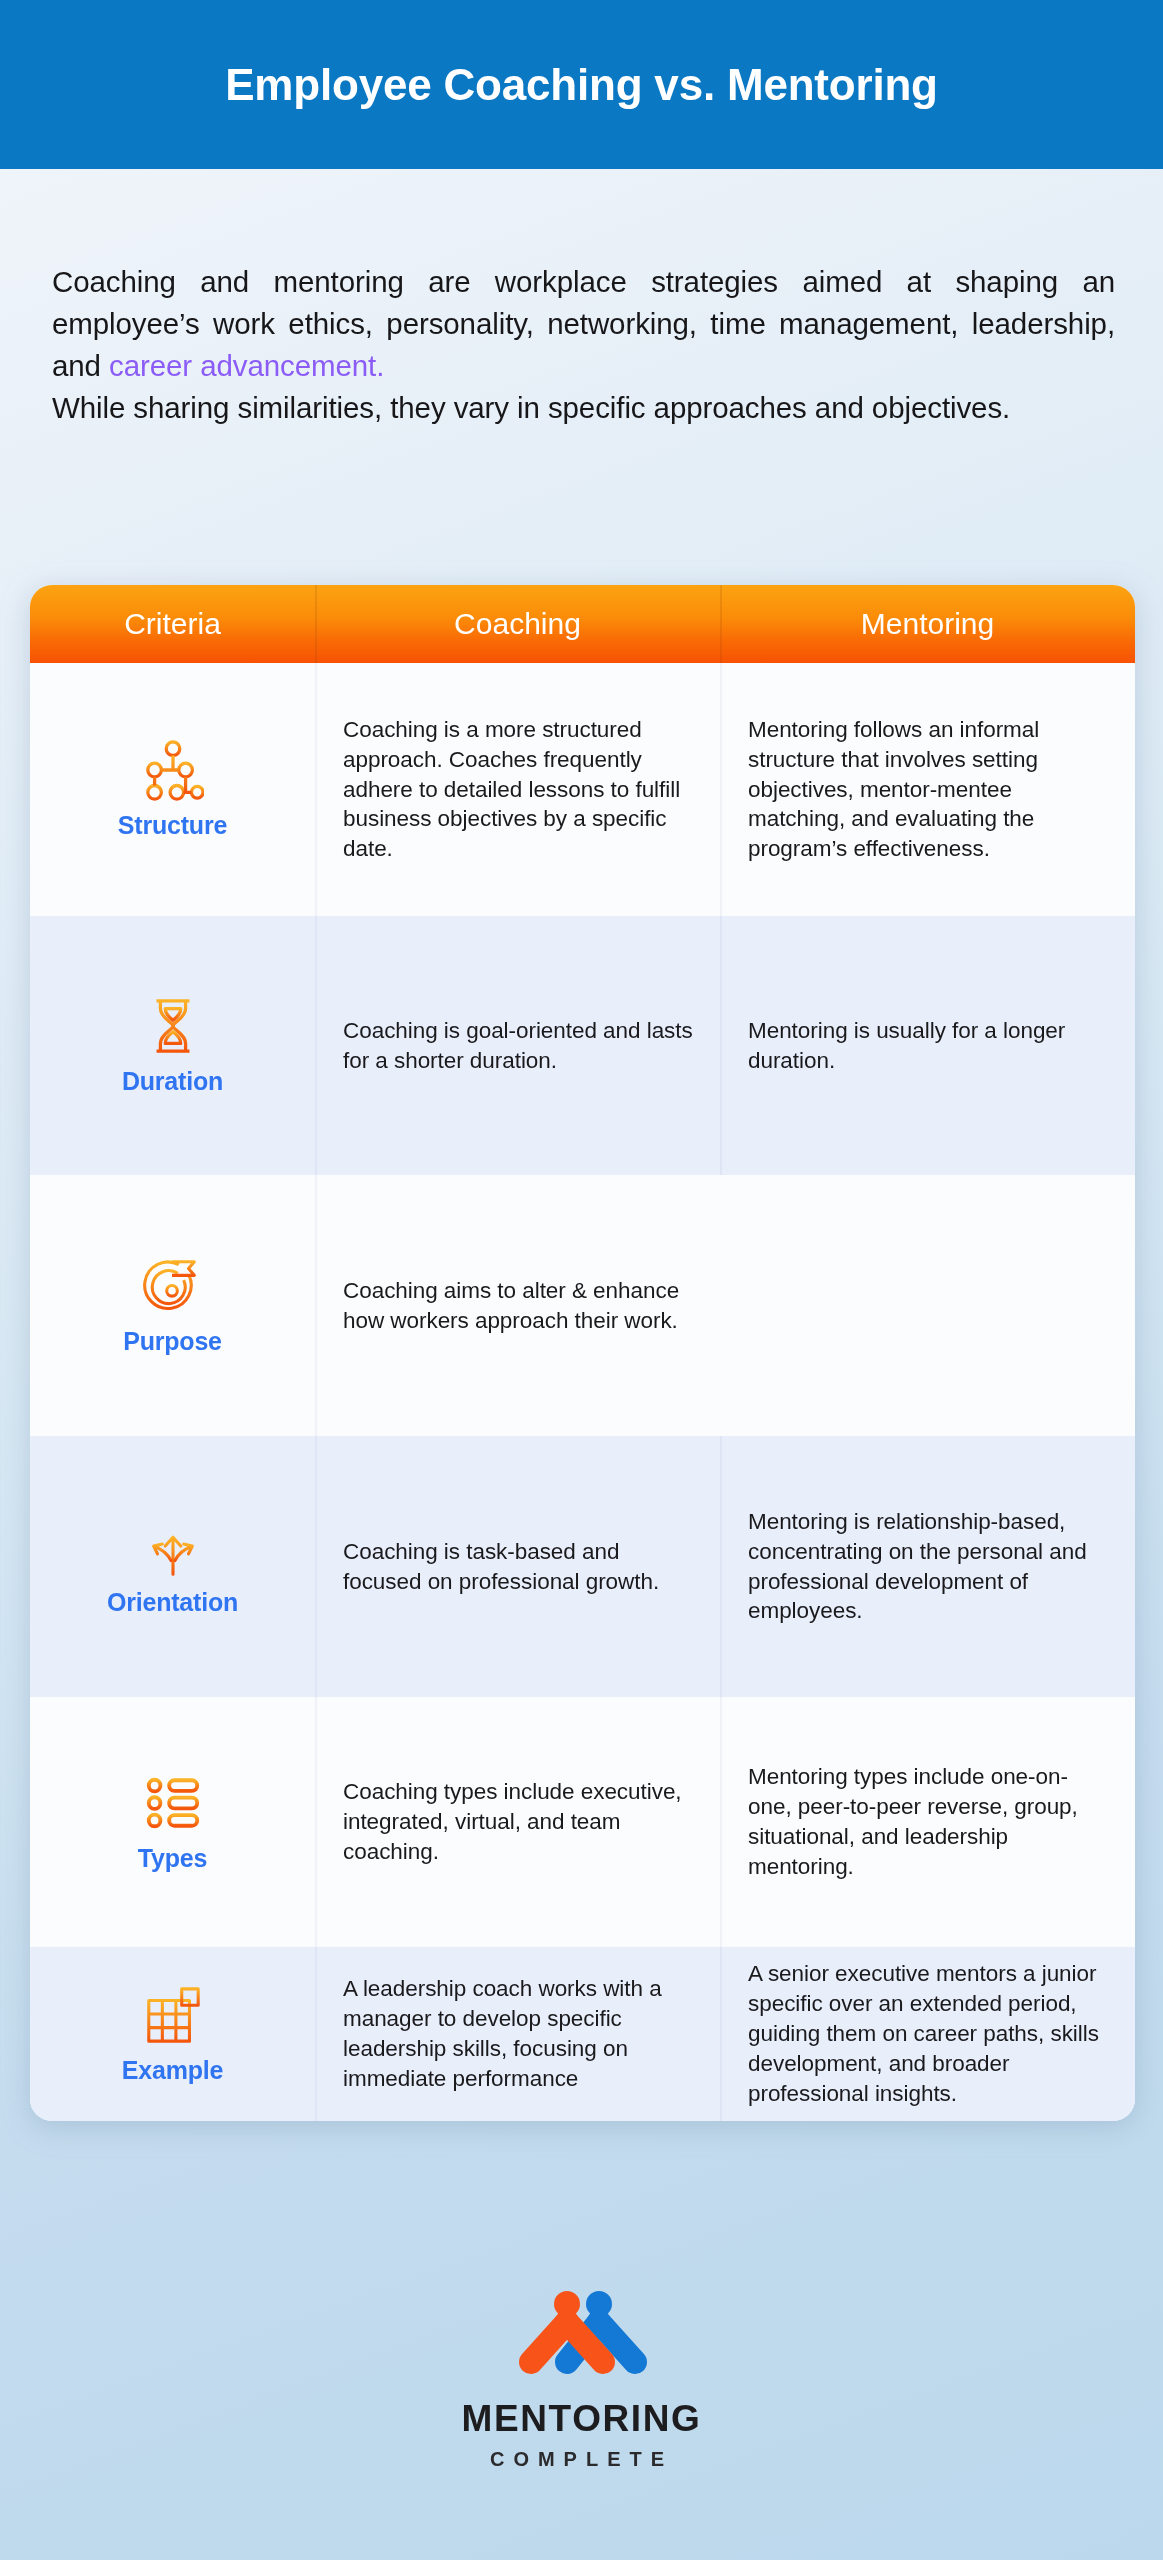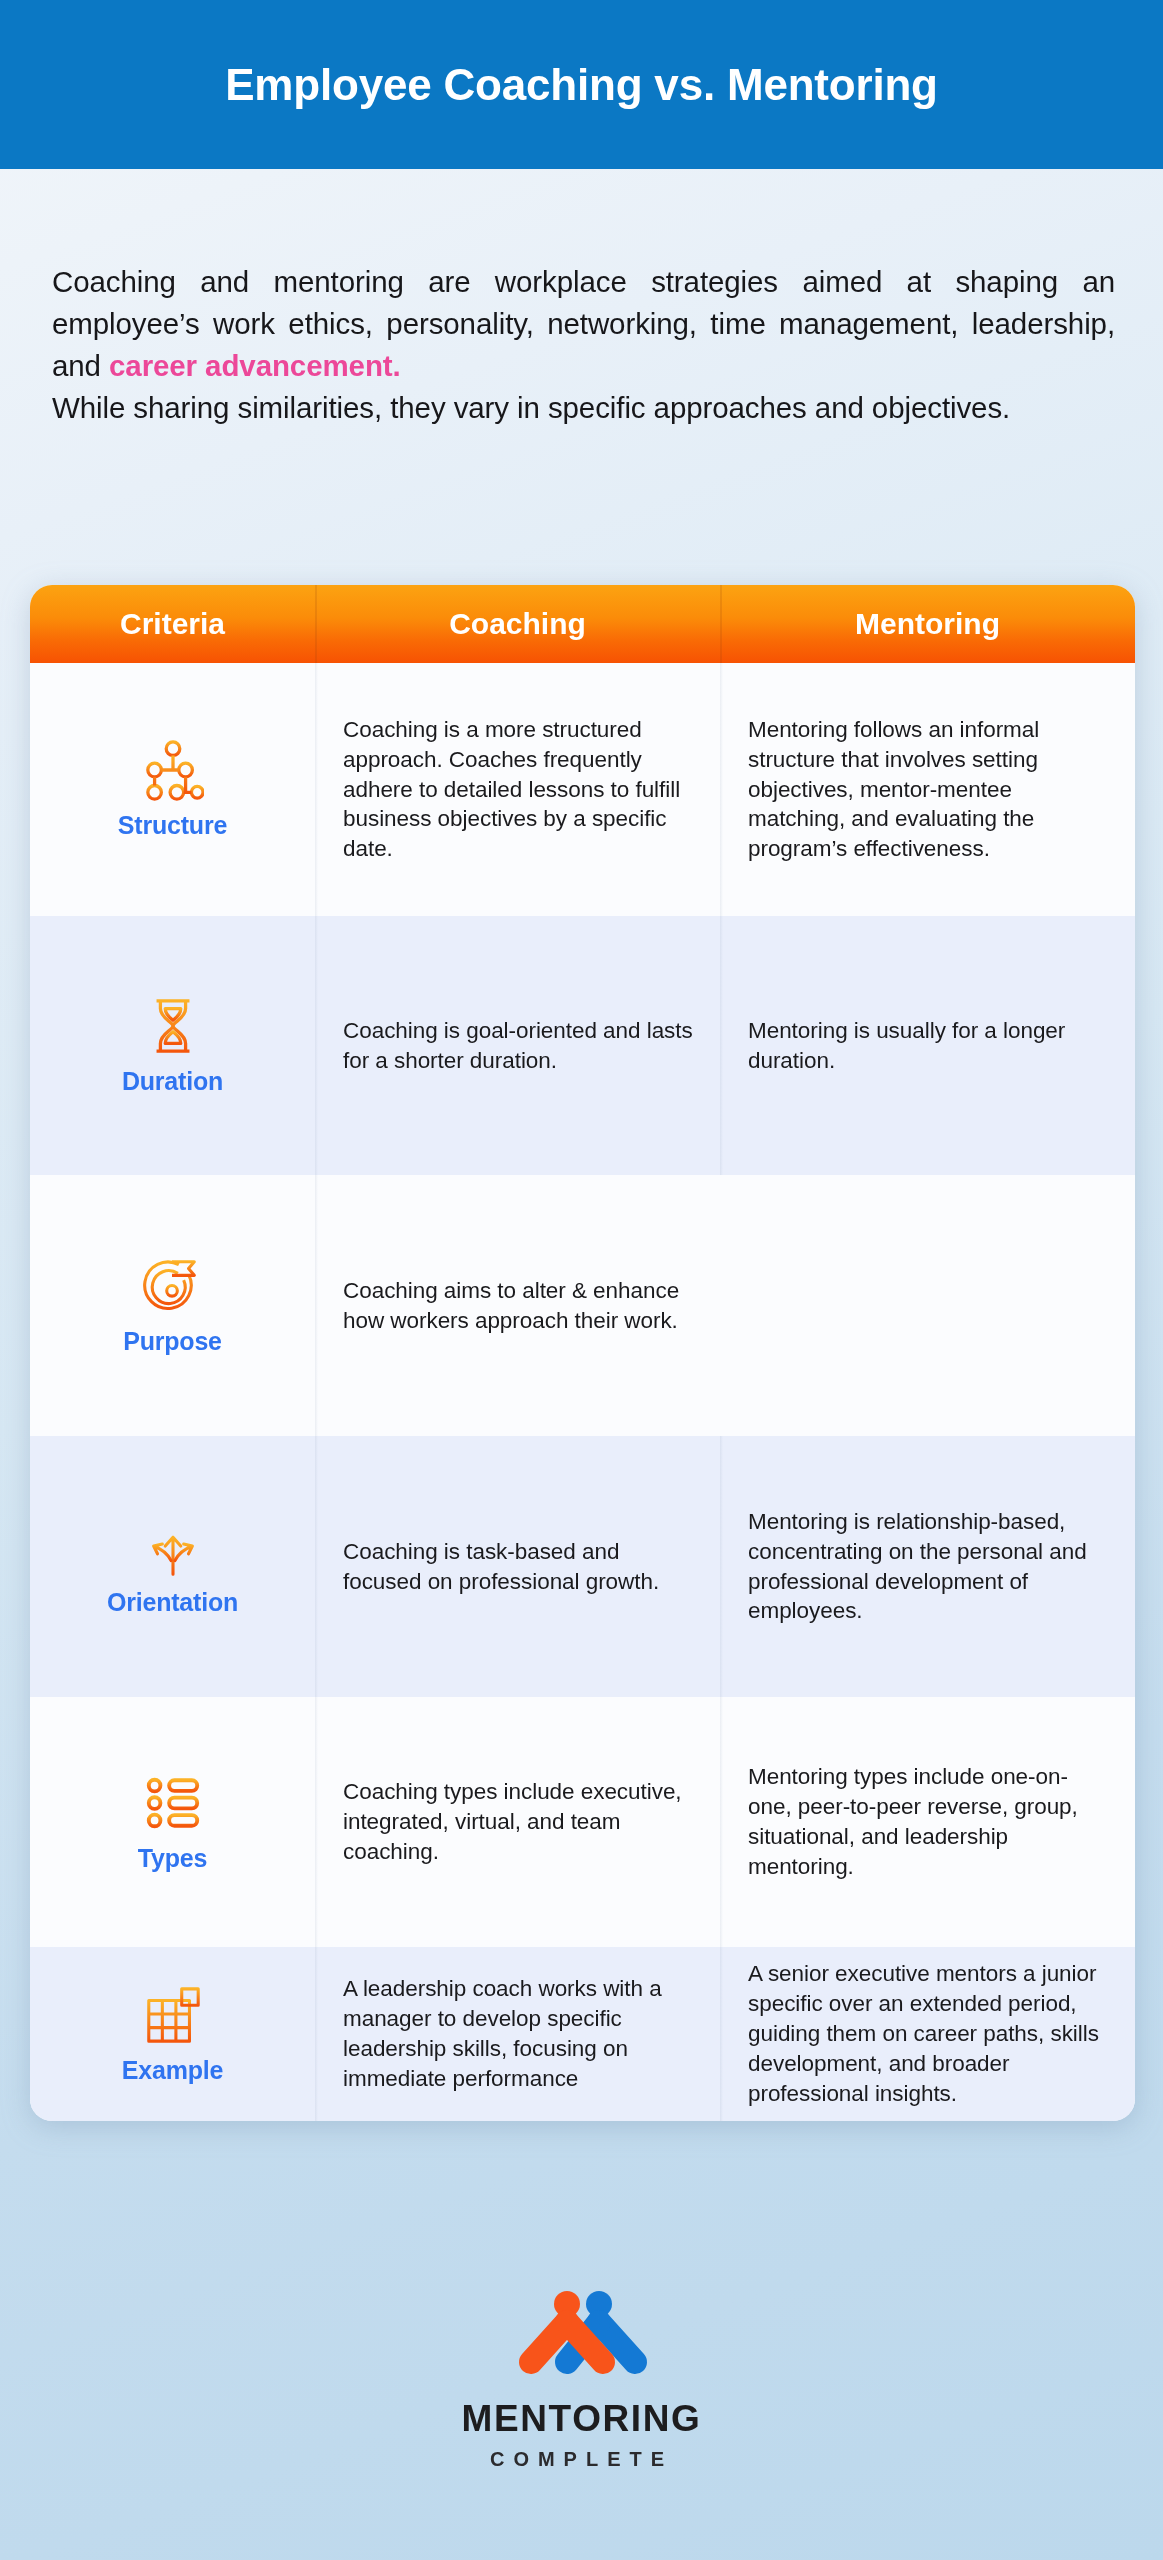--- a/index.html
+++ b/index.html
@@ -35,22 +35,22 @@
   
   .intro {
     margin: 92px 48px 0 52px;
     font-size: 29.5px;
     line-height: 1.42;
     color: #17171a;
     text-align: justify;
     letter-spacing: -0.1px;
   }
   .intro .accent {
-    color: #ec4899;
-    font-weight: bold;
+    color: #8b5cf6;
+    font-weight: normal;
   }
   .intro .tail { display: block; text-align: left; }
 
   
   .table-wrap {
     position: absolute;
     left: 30px;
     top: 585px;
     width: 1105px;
     border-radius: 22px;
@@ -68,21 +68,21 @@
     display: flex;
     height: 78px;
     background: linear-gradient(180deg, #fca311 0%, #fb8c09 42%, #f96a05 72%, #f75203 100%);
   }
   .thead .cell {
     display: flex;
     align-items: center;
     justify-content: center;
     color: #ffffff;
     font-size: 30px;
-    font-weight: bold;
+    font-weight: normal;
     position: relative;
   }
   .thead .cell + .cell::before {
     content: "";
     position: absolute;
     left: 0; top: 0; bottom: 0;
     width: 2px;
     background: rgba(150,60,10,0.16);
   }
 

